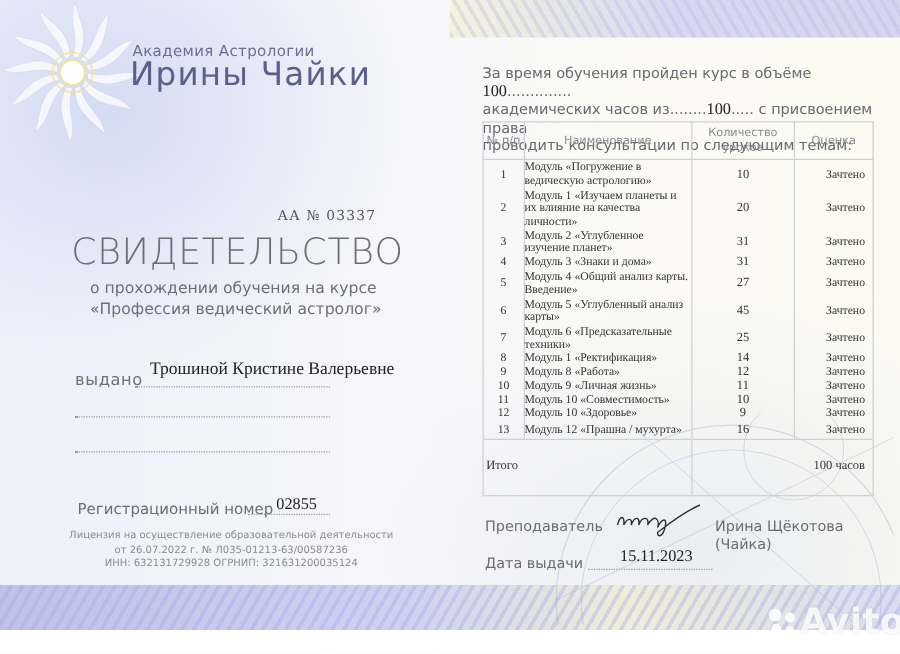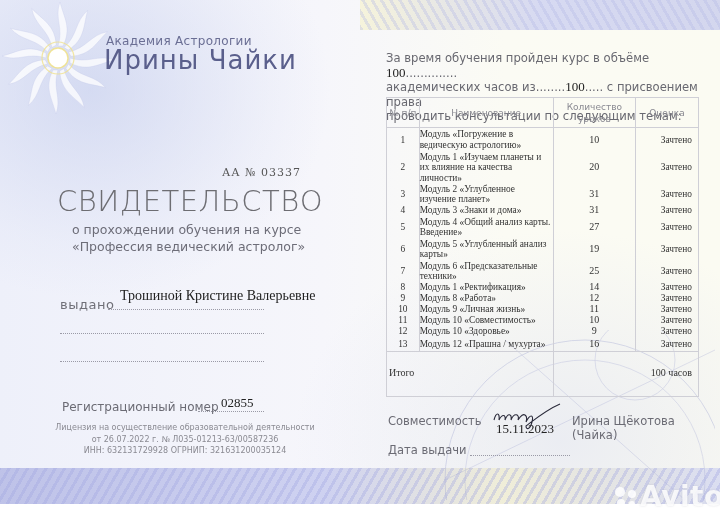--- a/index.html
+++ b/index.html
@@ -53,21 +53,21 @@
   table.modules td.num { text-align: center; width: 30px; }
   table.modules td.name { width: 138px; padding-left: 0; font-family: Liberation Serif, serif; }
   table.modules td.cnt { text-align: center; width: 80px; font-size: 10px; }
   table.modules td.grade { text-align: right; width: 57px; padding-right: 6px; }
   table.modules tr.total td { border: 1px solid #cfcfd6; height: 44px; font-size: 10px; }
 
   .teacher-label { position: absolute; left: 388px; top: 414px; font-size: 11.5px; color: #6b6b74; }
   .signature { position: absolute; left: 490px; top: 400px; }
   .teacher-name { position: absolute; left: 572px; top: 414px; font-size: 11.5px; color: #6b6b74; }
   .date-label { position: absolute; left: 388px; top: 443px; font-size: 11.5px; color: #6b6b74; }
-  .date-value { position: absolute; left: 496px; top: 421px; font-family: "Liberation Serif", serif; font-size: 13px; color: #222; }
+  .date-value { position: absolute; left: 496px; top: 437px; font-family: "Liberation Serif", serif; font-size: 13px; color: #222; }
 
   .watermark { position: absolute; left: 614px; top: 480px; font-size: 28px; font-weight: bold; color: rgba(255,255,255,0.85); letter-spacing: 0.5px; text-shadow: 0 0 2px rgba(120,120,140,0.25); }
   .wm-dots { position: absolute; left: 612px; top: 486px; }
 </style>
 </head>
 <body>
 
 <div class="page">
 
   <div class="guilloche band-top"></div>
@@ -169,21 +169,21 @@
         </tr>
       <tr style="height:22px;">
           <td class="num">5</td>
           <td class="name">Модуль 4 «Общий анализ карты. Введение»</td>
           <td class="cnt">27</td>
           <td class="grade">Зачтено</td>
         </tr>
       <tr style="height:22px;">
           <td class="num">6</td>
           <td class="name">Модуль 5 «Углубленный анализ карты»</td>
-          <td class="cnt">19</td>
+          <td class="cnt">45</td>
           <td class="grade">Зачтено</td>
         </tr>
       <tr style="height:22px;">
           <td class="num">7</td>
           <td class="name">Модуль 6 «Предсказательные техники»</td>
           <td class="cnt">25</td>
           <td class="grade">Зачтено</td>
         </tr>
       <tr style="height:11px;">
           <td class="num">8</td>
@@ -221,21 +221,21 @@
           <td class="cnt">16</td>
           <td class="grade">Зачтено</td>
         </tr>
       <tr class="total">
         <td colspan="2" style="text-align:left; padding-right:28px;">Итого</td>
         <td colspan="2" style="text-align:right; padding-right:6px;">100 часов</td>
       </tr>
     </tbody>
   </table>
 
-  <div class="teacher-label">Совместимость</div>
+  <div class="teacher-label">Преподаватель</div>
   <svg class="signature" width="80" height="32" viewBox="0 0 80 32">
     <path d="M4,20 C6,12 10,12 9,20 C12,14 16,14 15,20 C18,12 22,14 21,20 C24,12 30,14 28,20 C34,10 38,16 36,22 C40,14 44,14 42,22 C40,30 36,30 36,26 C44,20 56,10 70,4" fill="none" stroke="#2a2a3a" stroke-width="1.1"></path>
   </svg>
   <div class="teacher-name">Ирина Щёкотова (Чайка)</div>
   <div class="date-label">Дата выдачи</div>
   <div class="date-value">15.11.2023</div>
   <div class="dots" style="left:470px; top:455px; width:100px;"></div>
 
   <svg class="wm-dots" width="30" height="24" viewBox="0 0 30 24">
     <circle cx="8" cy="6" r="5" fill="rgba(255,255,255,0.85)"></circle>

